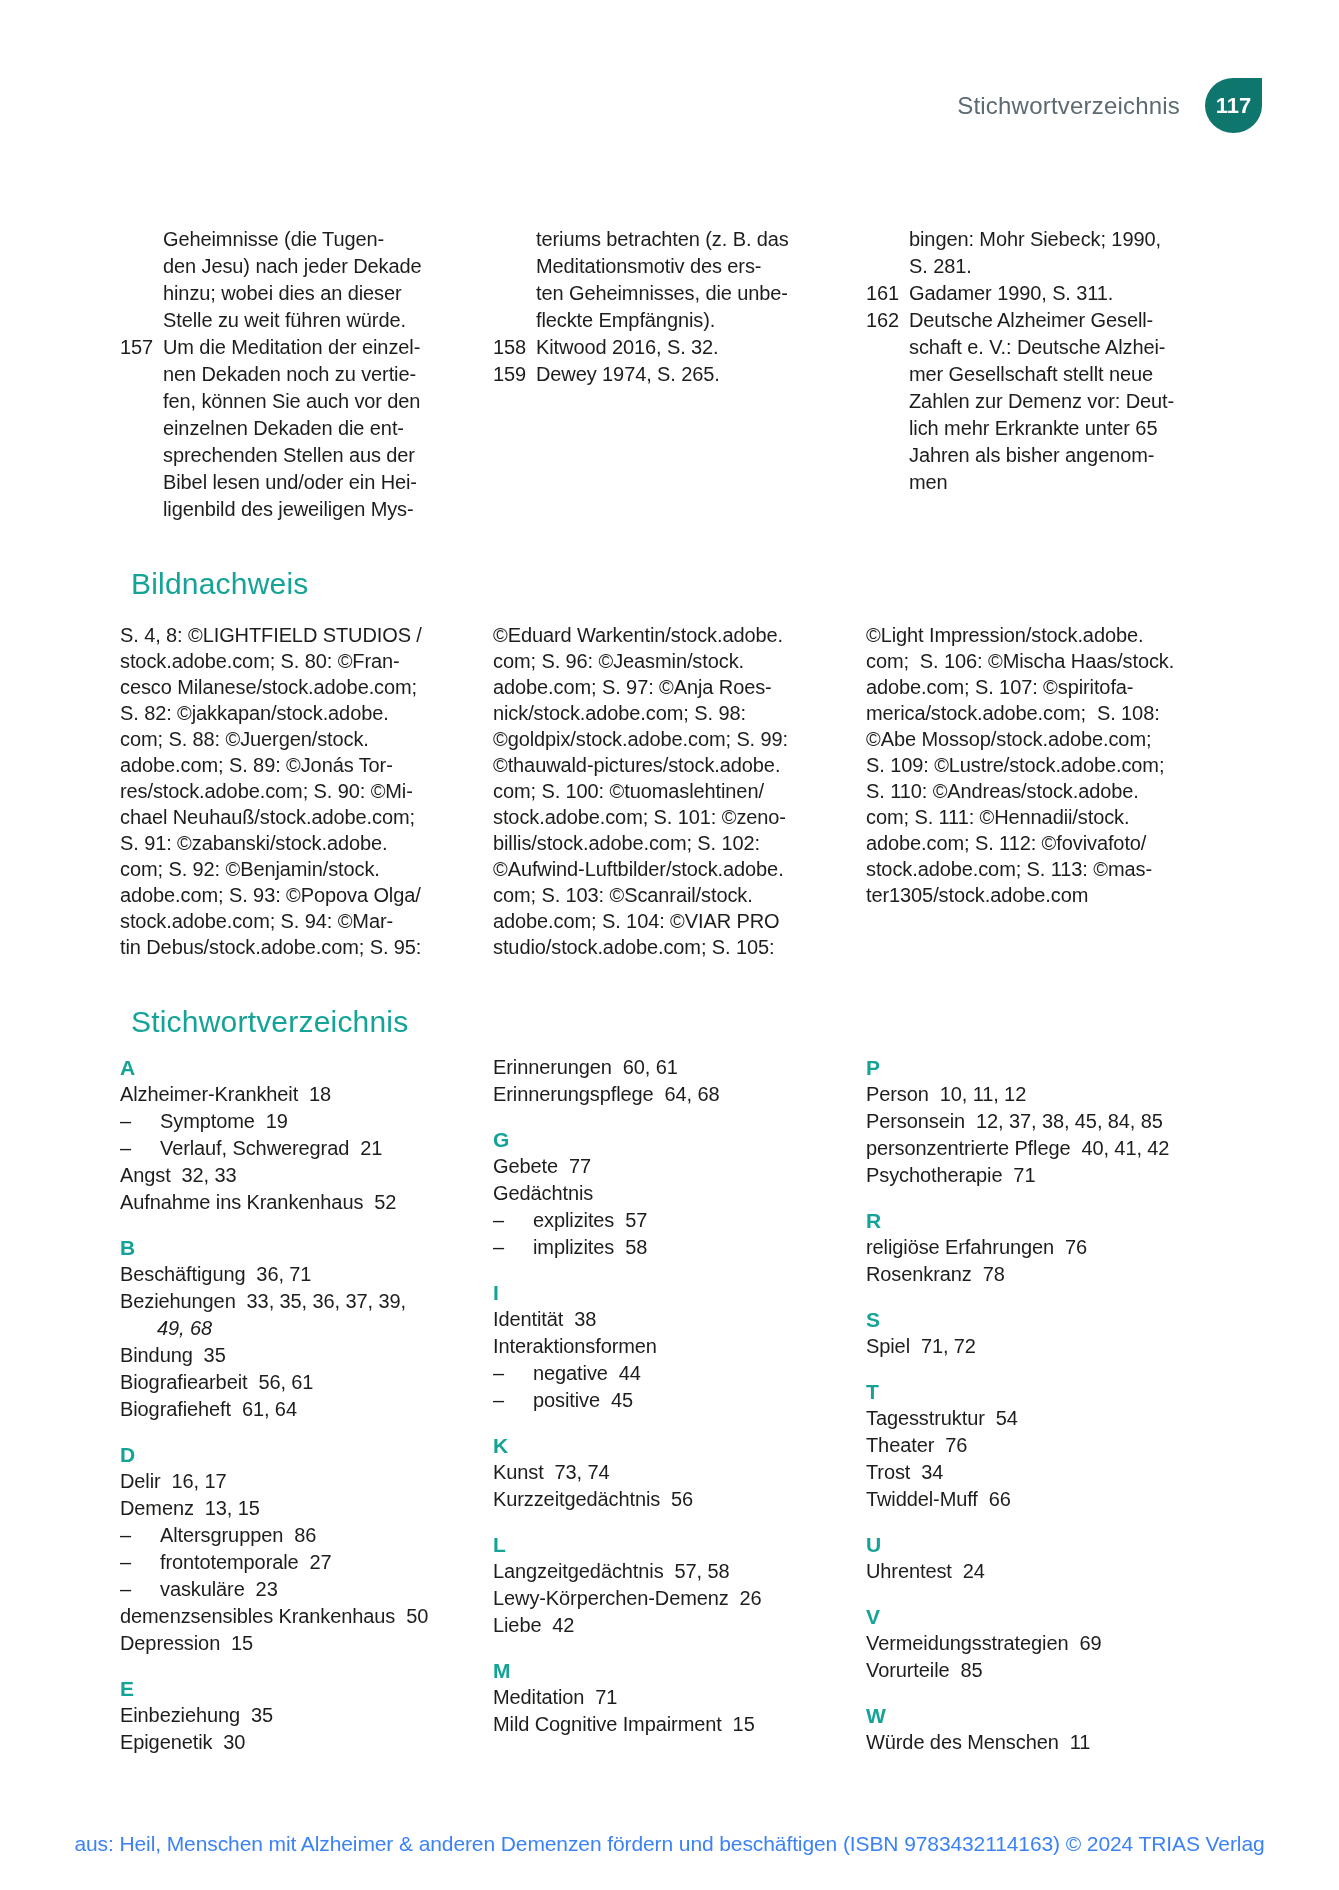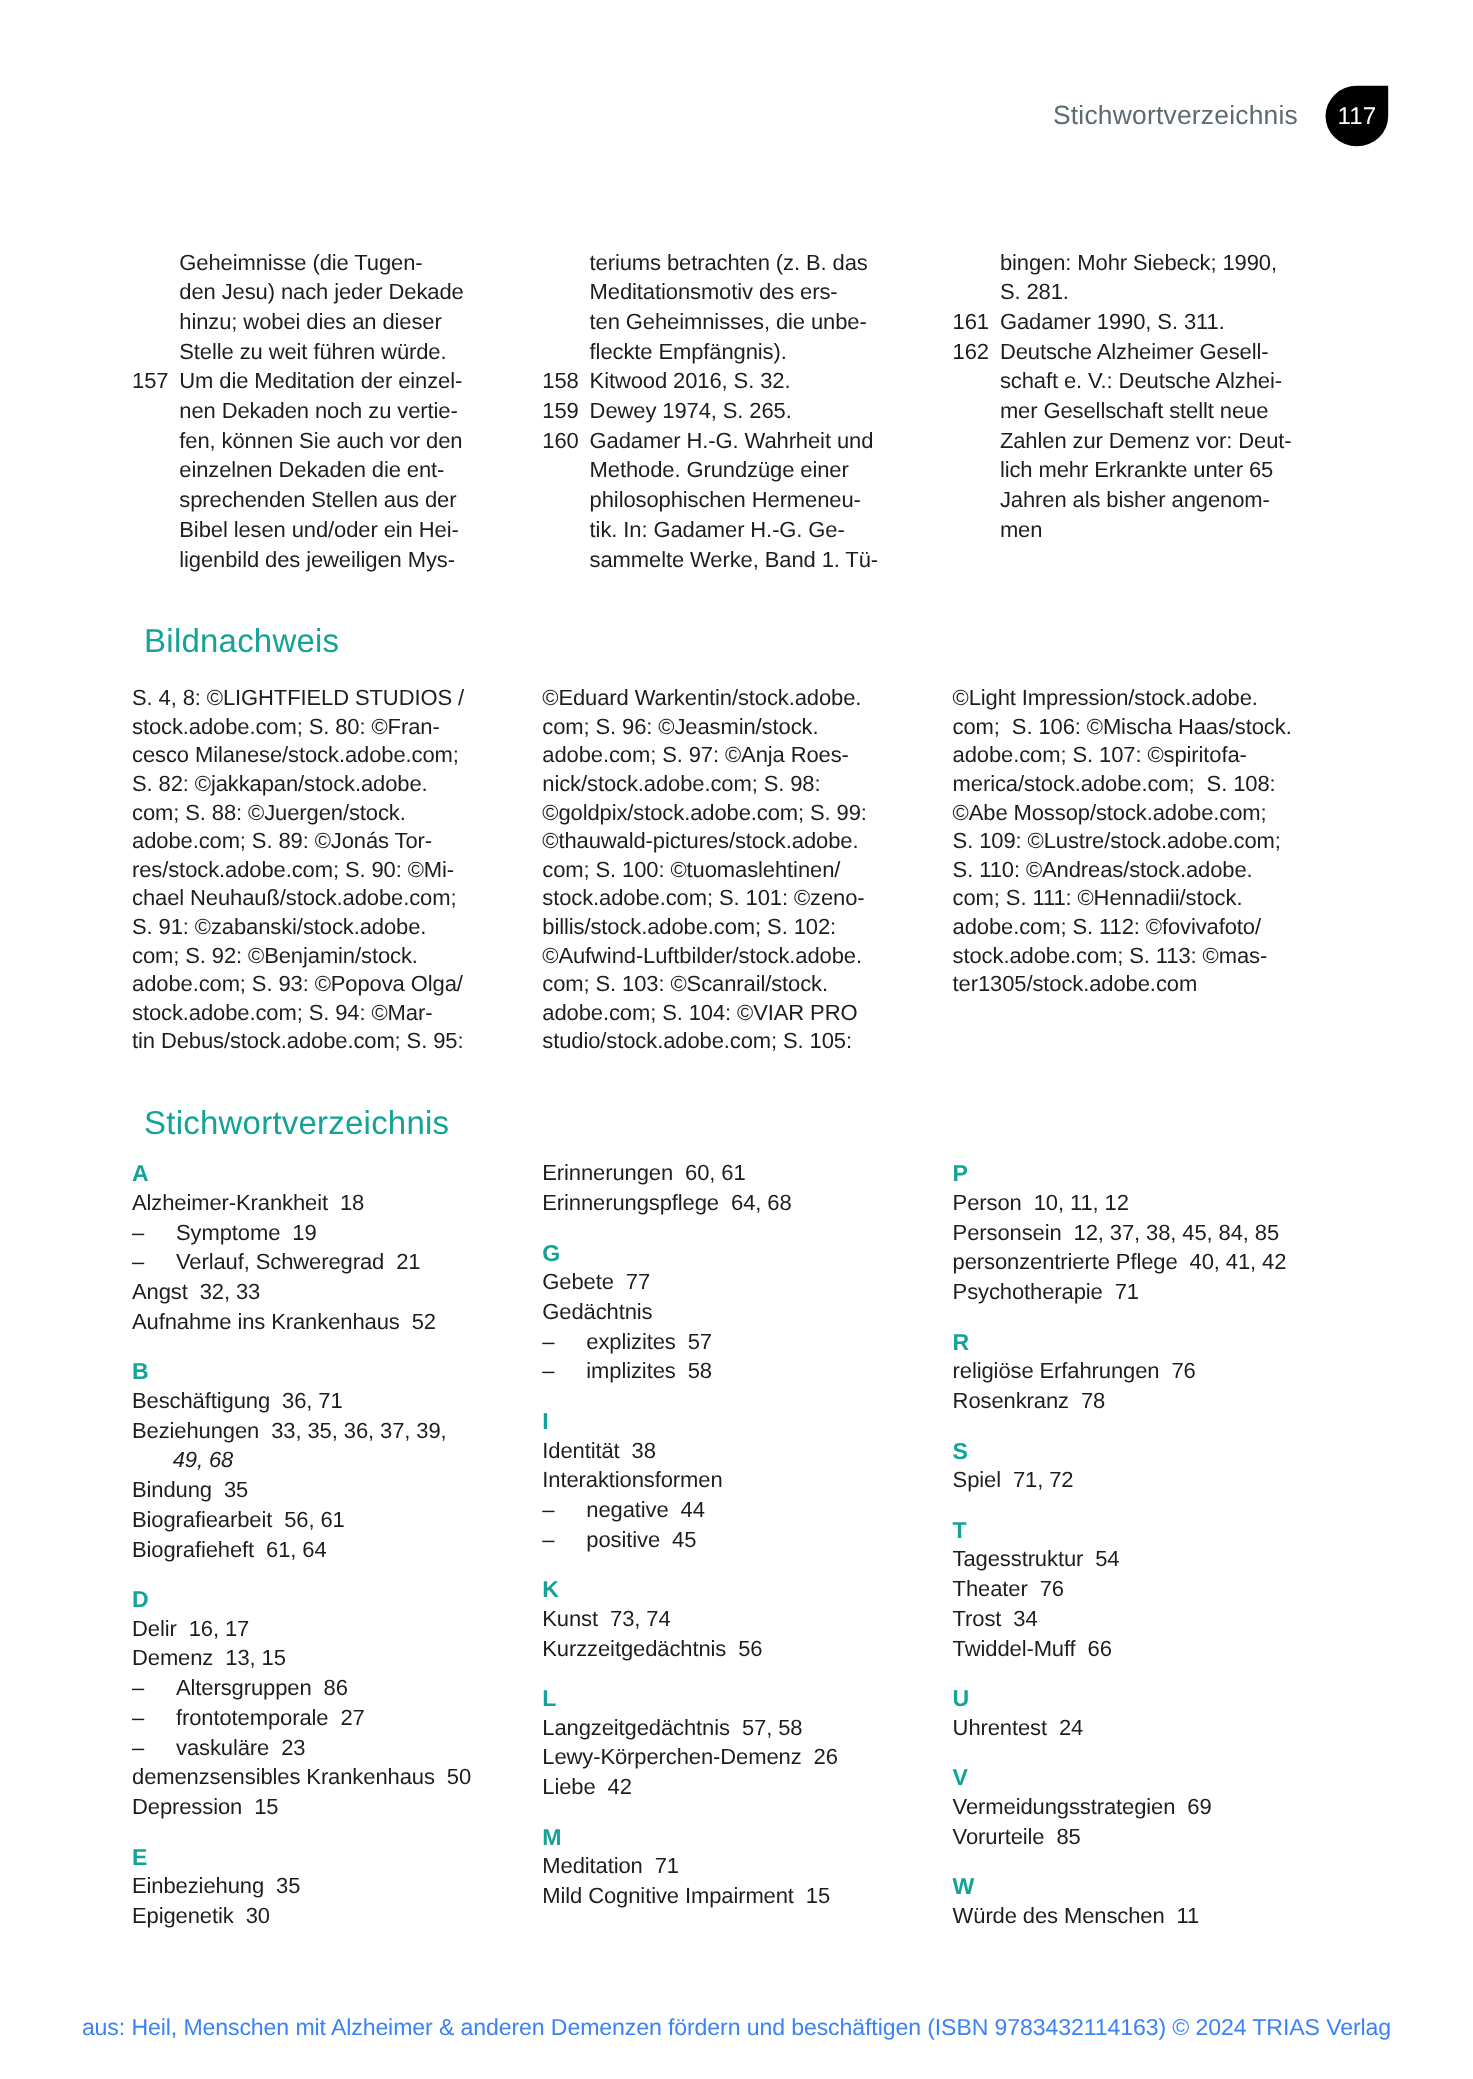--- a/index.html
+++ b/index.html
@@ -8,24 +8,24 @@
     font-family:"Liberation Sans","DejaVu Sans",sans-serif;
     color:#1d1d1b;overflow:hidden;
   }
   
   .page-header{
     position:absolute;top:78px;left:0;right:77px;height:55px;
     display:flex;justify-content:flex-end;align-items:center;gap:25px;
   }
   .running-title{font-size:24px;color:#5c6a72;letter-spacing:.2px;}
   .page-badge{
-    width:57px;height:55px;background:#000000;color:#fff;
+    width:57px;height:55px;background:#0f766e;color:#fff;
     border-radius:50% 0 50% 50%;
     display:flex;align-items:center;justify-content:center;
-    font-size:22px;font-weight:normal;
+    font-size:22px;font-weight:bold;
   }
   
   .grid3{
     position:absolute;left:120px;width:1076px;
     display:grid;grid-template-columns:330px 330px 330px;column-gap:43px;
   }
   .col{overflow:visible;}
   
   .notes-grid{top:226px;font-size:20px;line-height:27px;letter-spacing:-.1px;}
   .note{position:relative;padding-left:43px;}
@@ -94,28 +94,20 @@
 ten Geheimnisses, die unbe-
 fleckte Empfängnis).</span>
         </div>
         <div class="note">
           <span class="note-num">158</span>
           <span class="note-text">Kitwood 2016, S. 32.</span>
         </div>
         <div class="note">
           <span class="note-num">159</span>
           <span class="note-text">Dewey 1974, S. 265.</span>
-        </div>
-        <div class="note">
-          <span class="note-num">160</span>
-          <span class="note-text">Gadamer H.-G. Wahrheit und
-Methode. Grundzüge einer
-philosophischen Hermeneu-
-tik. In: Gadamer H.-G. Ge-
-sammelte Werke, Band 1. Tü-</span>
         </div>
       </div>
     <div class="col">
         <div class="note">
           <span class="note-num"></span>
           <span class="note-text">bingen: Mohr Siebeck; 1990,
 S. 281.</span>
         </div>
         <div class="note">
           <span class="note-num">161</span>

